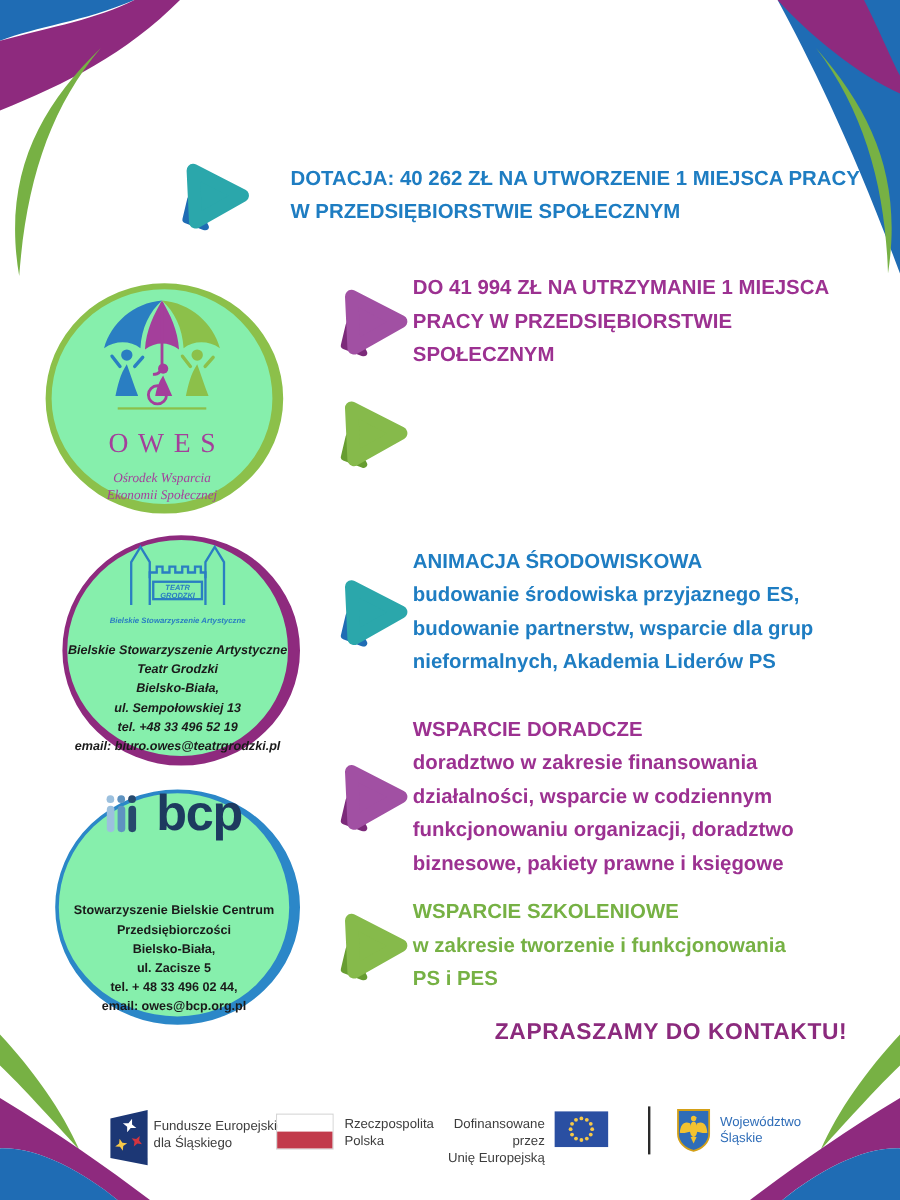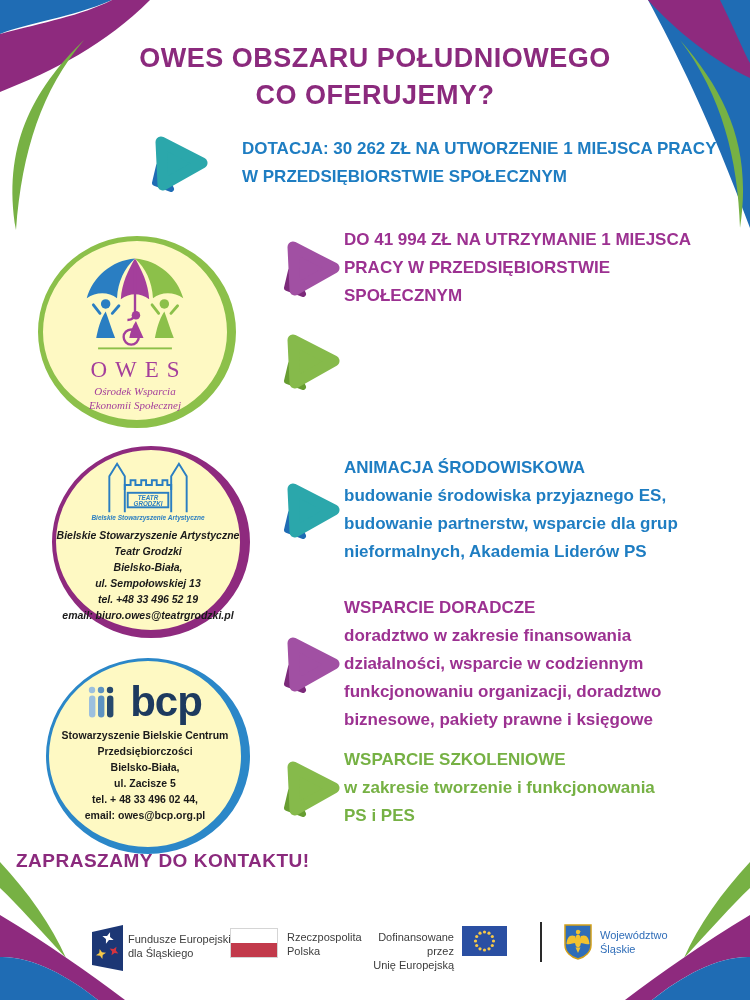--- a/index.html
+++ b/index.html
@@ -27,39 +27,39 @@
   .arrow.purple .sh{fill:var(--purple-arrow-dark);stroke:var(--purple-arrow-dark);}
   .arrow.green  .mn{fill:var(--green-arrow);stroke:var(--green-arrow);}
   .arrow.green  .sh{fill:var(--green-arrow-dark);stroke:var(--green-arrow-dark);}
   .otext{font-weight:bold;font-size:17px;line-height:28px;}
   .o1 .otext{width:490px}.o2 .otext{width:360px}.o3 .otext{width:350px}
   .o4 .otext{width:395px}.o5 .otext{width:395px}.o6 .otext{width:395px}
   .otext.c-blue{color:var(--blue)}.otext.c-purple{color:var(--purple)}.otext.c-green{color:var(--green)}
   .oheading:empty{display:none}
   .obody{white-space:pre-line;}
 
-  .circle{position:absolute;border-radius:50%;background:#fef9c3;z-index:2;box-sizing:border-box;
-          display:flex;flex-direction:column;align-items:center;justify-content:center;text-align:center;}
+  .circle{position:absolute;border-radius:50%;background:#86efac;z-index:2;box-sizing:border-box;
+          display:flex;flex-direction:column;align-items:center;justify-content:space-between;text-align:center;}
   .owes {left:38px;top:236px;width:198px;height:192px;
          border:5px solid var(--owes-green);border-right-width:9px;border-bottom-width:8px;}
   .teatr{left:52px;top:446px;width:198px;height:192px;
          border:4px solid var(--teatr-ring);border-right-width:10px;border-bottom-width:8px;font-style:italic;}
   .bcp  {left:46px;top:658px;width:204px;height:196px;
          border:3px solid var(--bcp-ring);border-right-width:9px;border-bottom-width:7px;}
   .owes-word{color:var(--owes-magenta);font-family:"Liberation Serif",serif;font-size:23px;
              letter-spacing:8px;margin:2px 0 1px 8px;}
   .owes-sub{color:var(--owes-magenta);font-family:Liberation Serif, serif;font-style:italic;
             font-size:11px;line-height:14px;white-space:pre-line;}
   .castle-sub{color:var(--logo-blue);font-size:6.5px;font-weight:bold;margin-top:-2px;}
   .contact{color:var(--contact-text);font-weight:bold;font-size:10.5px;line-height:16px;
            white-space:pre-line;margin-top:6px;}
   .bcp-logo{display:flex;align-items:flex-end;gap:12px;margin-bottom:2px;}
   .bcp-word{color:var(--navy);font-weight:bold;font-size:42px;line-height:34px;letter-spacing:-1px;}
 
-  .cta{position:absolute;top:850px;left:16px;width:706px;text-align:left;z-index:2;
+  .cta{position:absolute;top:850px;left:0;width:706px;text-align:right;z-index:2;
        color:var(--purple-dark);font-weight:bold;font-size:19px;letter-spacing:.5px;}
 
   .footer{position:absolute;top:916px;left:0;width:750px;height:80px;z-index:2;}
   .footer > *{position:absolute;}
   .flabel{font-size:11px;line-height:14px;color:var(--footer-text);white-space:pre-line;}
   .flabel.right{text-align:right;}
   .flabel.blue{color:var(--slaskie-blue);}
   .fe-flag{left:90px;top:8px;}
   .lab-fe{left:128px;top:16px;}
   .pl-flag{left:230px;top:12px;width:48px;height:30px;box-sizing:border-box;border:1px solid #d5d5d5;}
@@ -91,33 +91,29 @@
     <path class="f-cgreen" d="M0,162 C28,192 52,226 66,258 C42,232 18,205 0,188 Z"></path>
     <path class="f-cpurple" d="M0,215 C48,244 88,272 125,300 L98,300 C68,276 32,256 0,257 Z"></path>
     <path class="f-cblue" d="M0,257 C32,256 68,276 98,300 L0,300 Z"></path>
   </svg>
   <svg class="corner br" viewBox="0 0 220 300" preserveAspectRatio="none">
     <path class="f-cgreen" d="M0,162 C28,192 52,226 66,258 C42,232 18,205 0,188 Z"></path>
     <path class="f-cpurple" d="M0,215 C48,244 88,272 125,300 L98,300 C68,276 32,256 0,257 Z"></path>
     <path class="f-cblue" d="M0,257 C32,256 68,276 98,300 L0,300 Z"></path>
   </svg>
 
-  <div class="title">
-    <div>OWES OBSZARU POŁUDNIOWEGO</div>
-    <div>CO OFERUJEMY?</div>
-  </div>
 
   <div class="offer o1">
     <svg class="arrow teal" viewBox="0 0 64 58">
       <path class="sh" d="M11,32 L23,55 L7,49 Z" stroke-width="6"></path>
       <path class="mn" d="M13,8 L54,29 L15,51 Z" stroke-width="11"></path>
     </svg>
     <div class="otext c-blue">
 
-      <div class="obody">DOTACJA: 30 262 ZŁ NA UTWORZENIE 1 MIEJSCA PRACY
+      <div class="obody">DOTACJA: 40 262 ZŁ NA UTWORZENIE 1 MIEJSCA PRACY
 W PRZEDSIĘBIORSTWIE SPOŁECZNYM</div>
     </div>
   </div>
 
   <div class="offer o2">
     <svg class="arrow purple" viewBox="0 0 64 58">
       <path class="sh" d="M11,32 L23,55 L7,49 Z" stroke-width="6"></path>
       <path class="mn" d="M13,8 L54,29 L15,51 Z" stroke-width="11"></path>
     </svg>
     <div class="otext c-purple">

